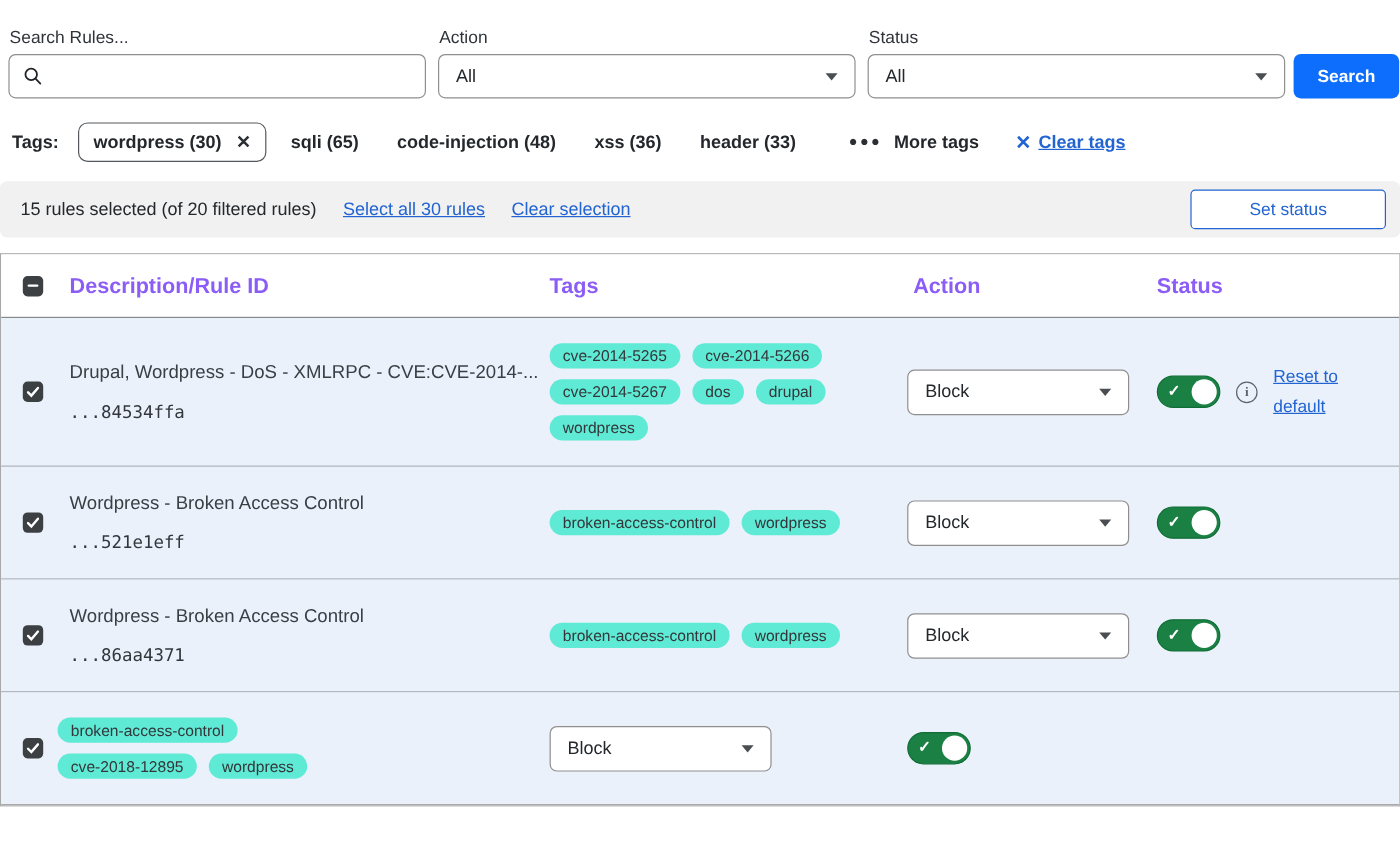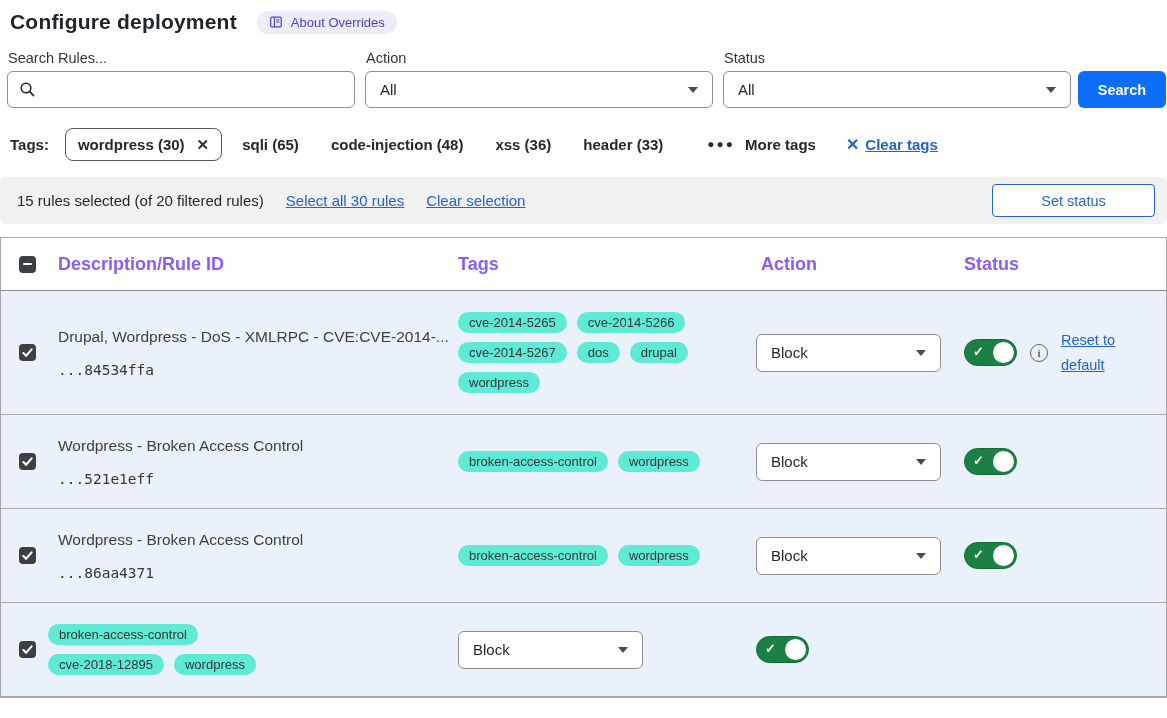--- a/index.html
+++ b/index.html
@@ -115,34 +115,20 @@
     color:#5f6368; font-size:11px; font-weight:700; font-family:"Liberation Serif", serif;
   }
   .reset-link { color:#2264d1; font-size:14.5px; width:64px; line-height:1.7; cursor:pointer; }
   .reset-link span { text-decoration:underline; }
 </style>
 </head>
 <body>
 
 <div class="page">
 
-  <div class="hdr">
-    <h1>Configure deployment</h1>
-    <div class="badge">
-      <span>
-        <svg width="14" height="14" viewBox="0 0 16 16" fill="none" stroke="#4c45c8" stroke-width="1.4">
-          <rect x="2" y="2.5" width="12" height="11" rx="1.5"></rect>
-          <line x1="6.2" y1="2.5" x2="6.2" y2="13.5"></line>
-          <line x1="8.4" y1="5.5" x2="11.8" y2="5.5"></line>
-          <line x1="8.4" y1="8" x2="11.8" y2="8"></line>
-        </svg>
-      </span>
-      <span>About Overrides</span>
-    </div>
-  </div>
 
   <div class="filters">
     <div class="fgroup">
       <div class="flabel">Search Rules...</div>
       <div class="search-wrap">
         <span>
           <svg width="17" height="17" viewBox="0 0 17 17" fill="none" stroke="#1f2328" stroke-width="1.5" stroke-linecap="round">
             <circle cx="7" cy="7" r="4.8"></circle>
             <line x1="10.6" y1="10.6" x2="14.6" y2="14.6"></line>
           </svg>

